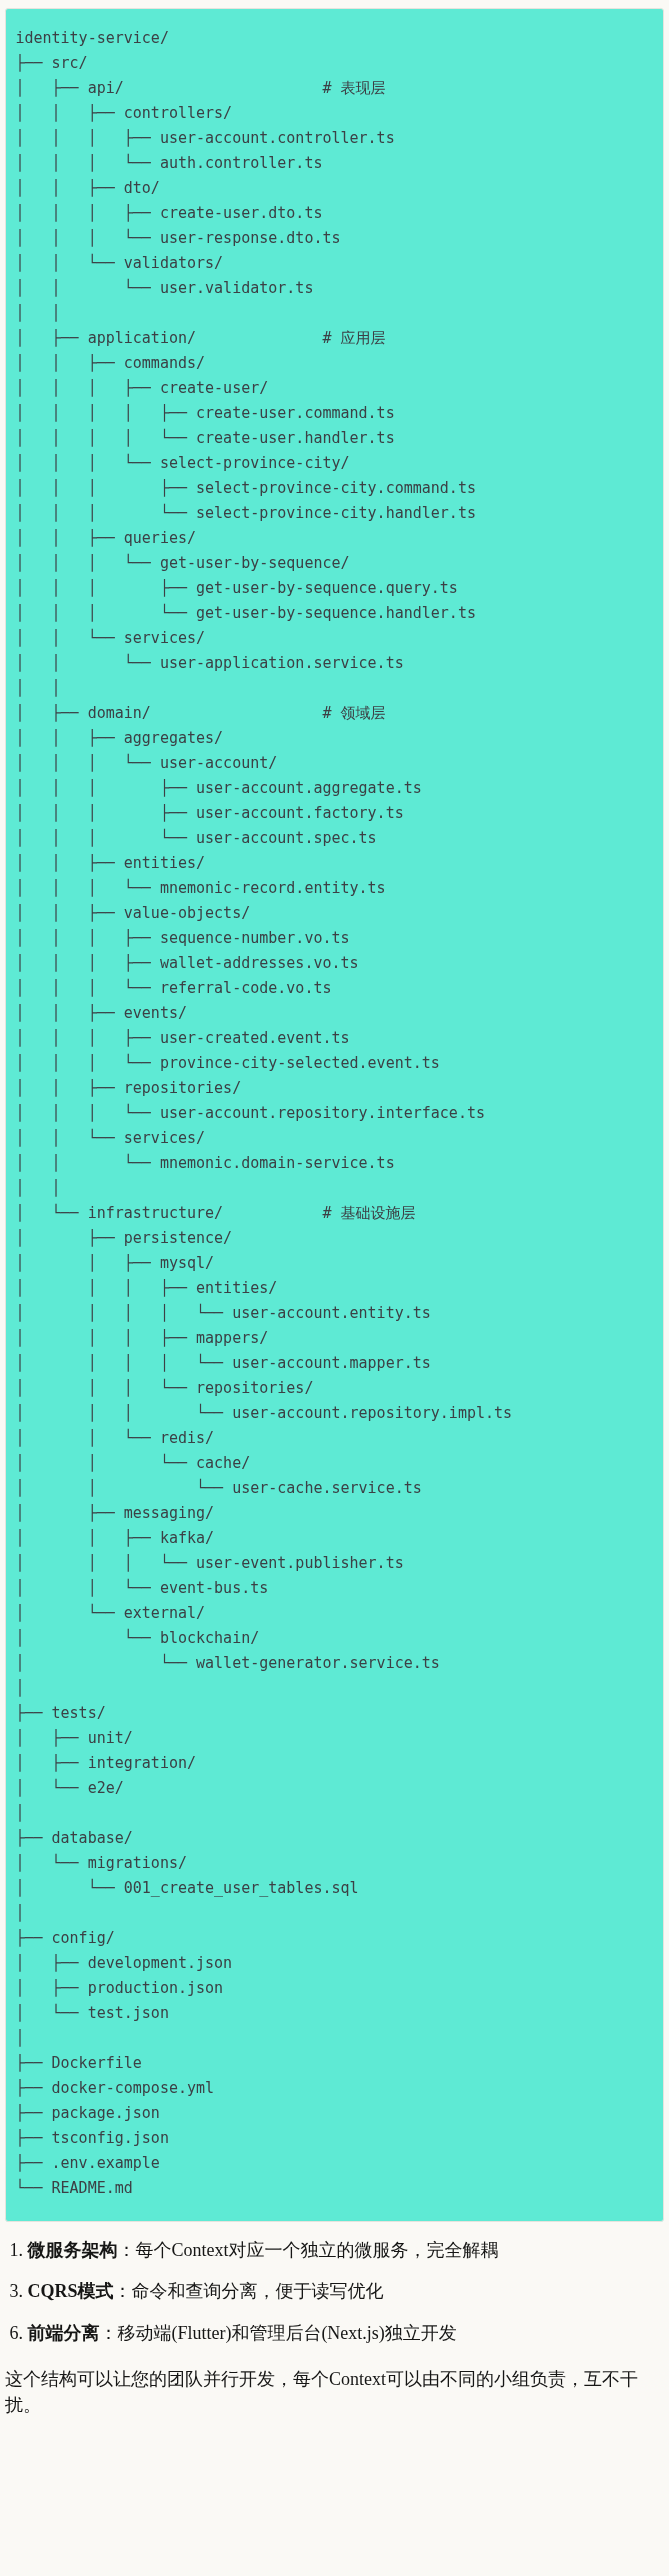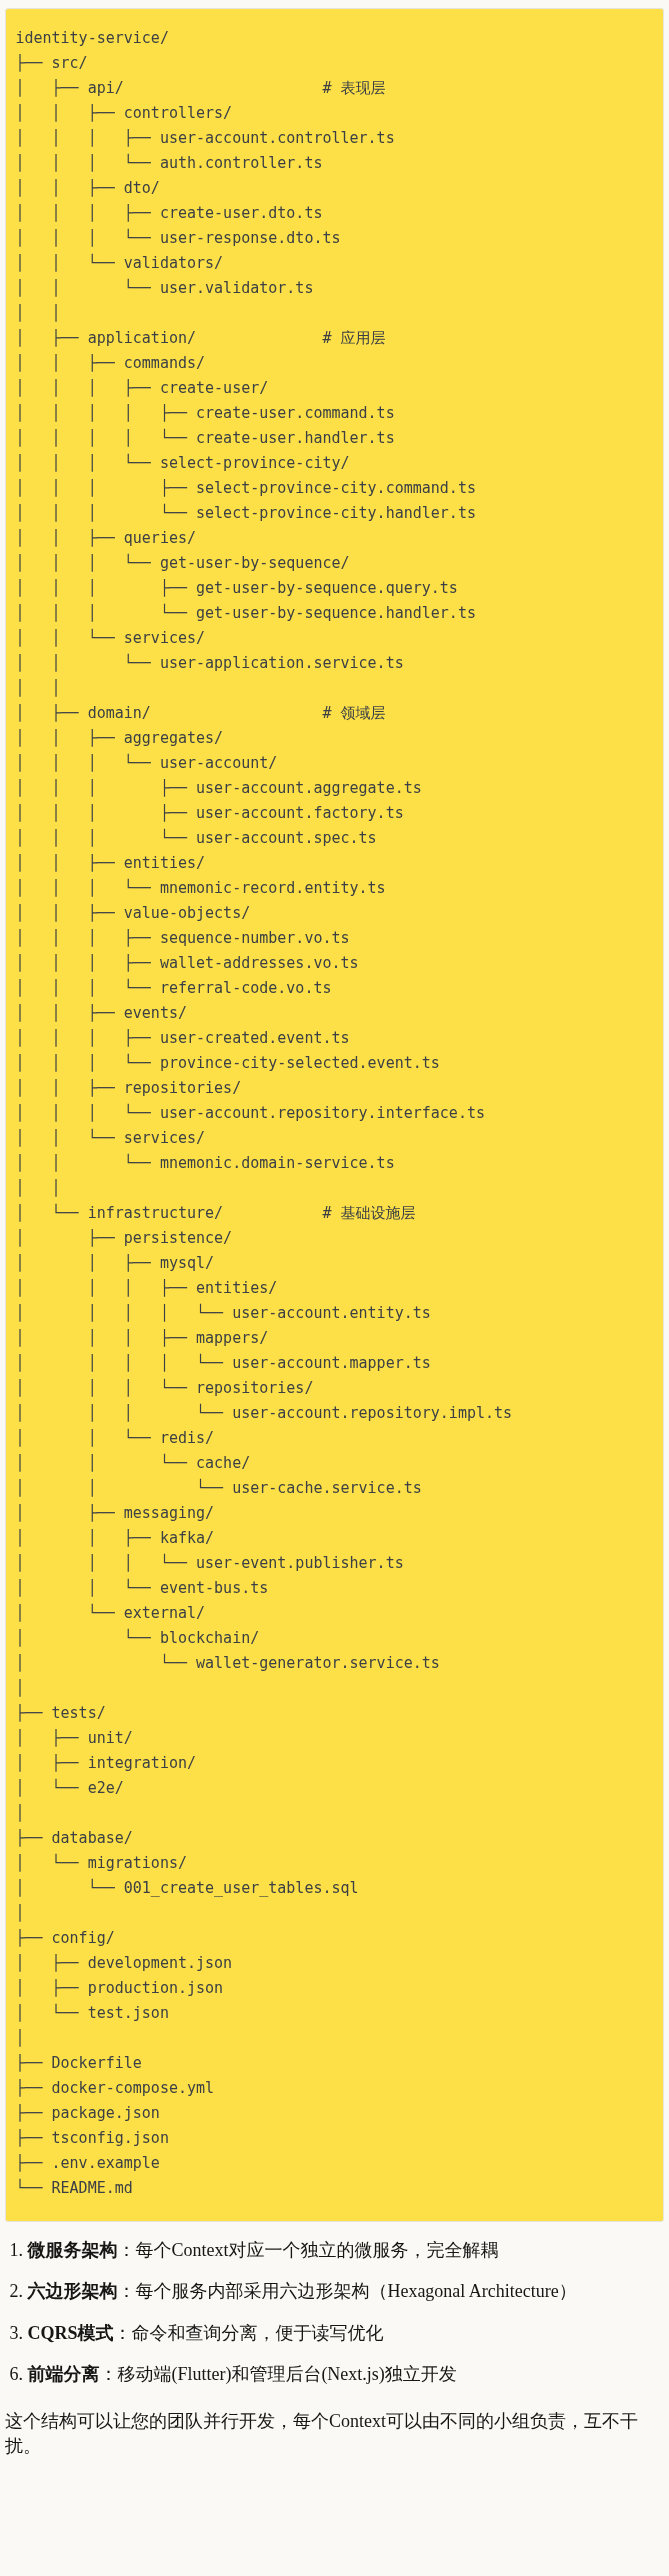--- a/index.html
+++ b/index.html
@@ -17,21 +17,21 @@
   }
   .page-title {
     font-size: 22.5px;
     line-height: 1.25;
     font-weight: 700;
     margin: 6.3px 0 11.3px 0;
     letter-spacing: 0.3px;
   }
   .code-block {
     box-sizing: border-box;
-    background: #fde047;
+    background: #5eead4;
     border: 0.6px solid #e6e4dd;
     border-radius: 3.1px;
     padding: 17.5px 7.5px 20px 9.4px;
     margin: 0;
   }
   .code-block pre {
     margin: 0;
     font-family: "DejaVu Sans Mono", "Liberation Mono", monospace;
     font-size: 15px;
     line-height: 25px;
@@ -149,21 +149,20 @@
 ├── docker-compose.yml
 ├── package.json
 ├── tsconfig.json
 ├── .env.example
 └── README.md</pre>
   </div>
 
 
   <div>
     <div class="note-item"><span>1. </span><strong>微服务架构</strong><span>：每个Context对应一个独立的微服务，完全解耦</span></div>
-    <div class="note-item"><span>2. </span><strong>六边形架构</strong><span>：每个服务内部采用六边形架构（Hexagonal Architecture）</span></div>
     <div class="note-item"><span>3. </span><strong>CQRS模式</strong><span>：命令和查询分离，便于读写优化</span></div>
     <div class="note-item"><span>6. </span><strong>前端分离</strong><span>：移动端(Flutter)和管理后台(Next.js)独立开发</span></div>
   </div>
 
   <p class="closing-paragraph">这个结构可以让您的团队并行开发，每个Context可以由不同的小组负责，互不干扰。</p>
 
 </div>
 
 
 </body></html>

